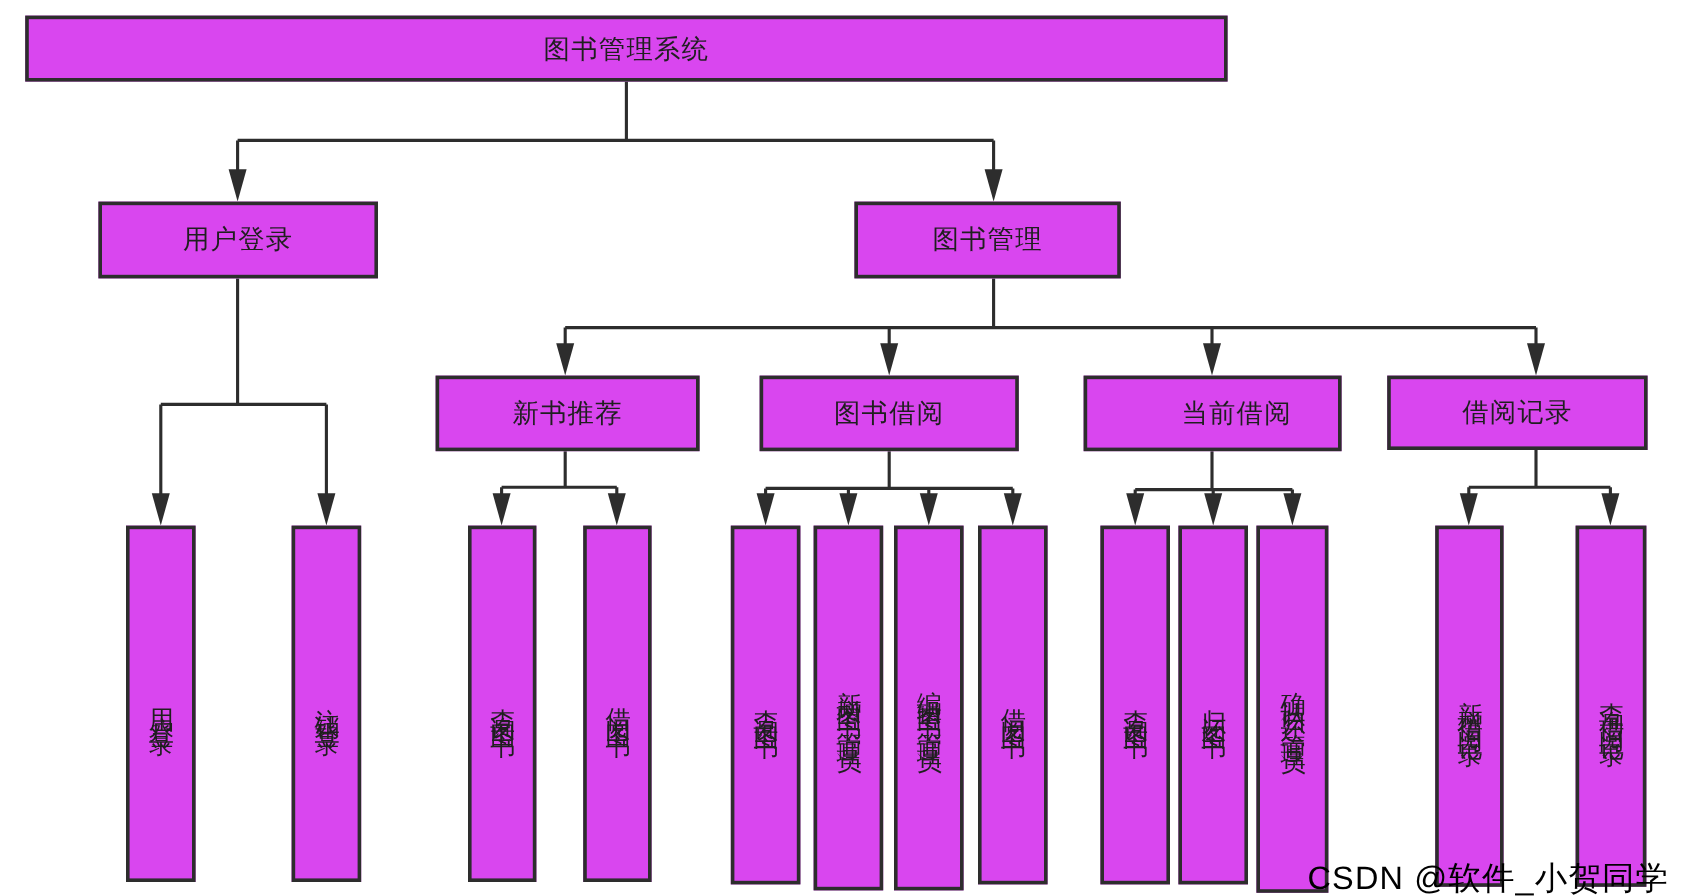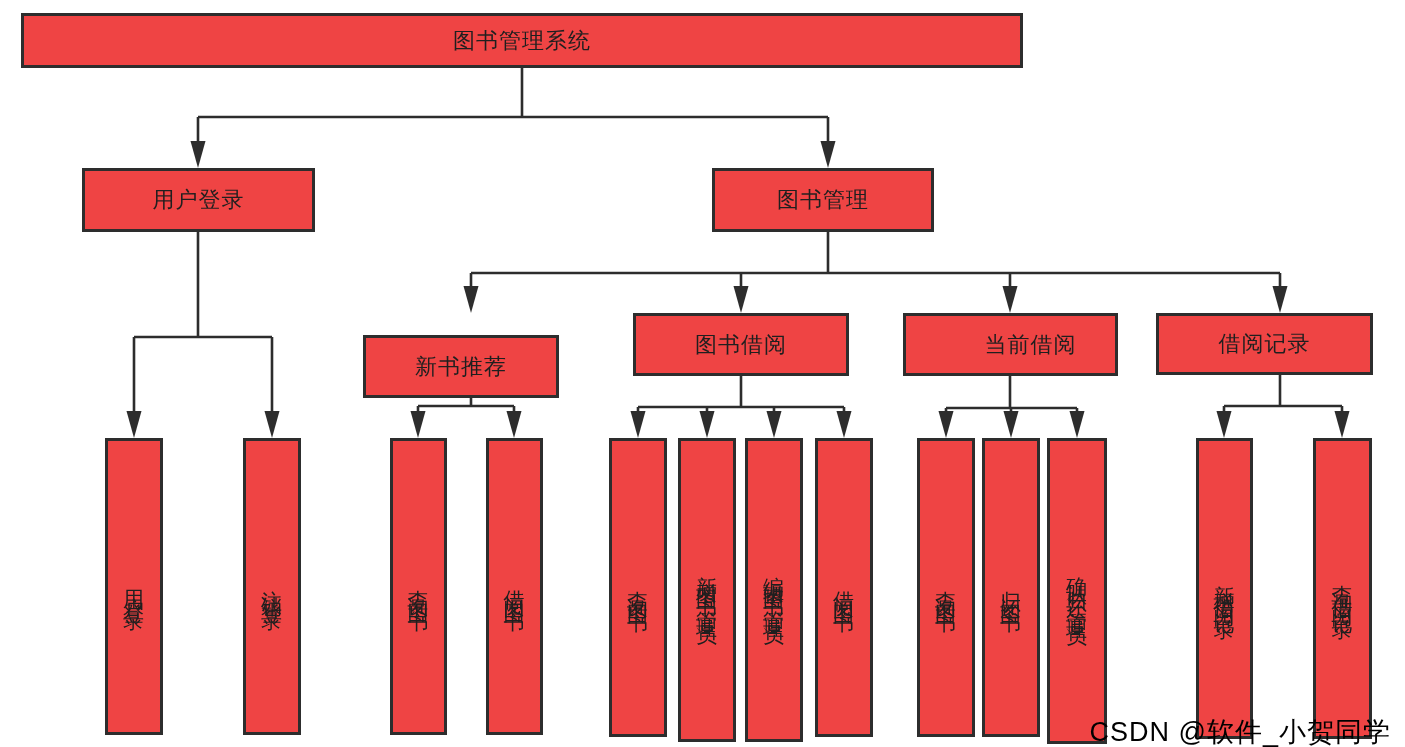--- a/index.html
+++ b/index.html
@@ -4,38 +4,38 @@
 <style>
   html,body{margin:0;padding:0;background:#ffffff;}
   #canvas{
     position:relative;width:1405px;height:747px;background:#ffffff;overflow:hidden;
     font-family:"Liberation Sans","DejaVu Sans",sans-serif;
   }
   #edges{position:absolute;left:0;top:0;width:1405px;height:747px;}
   #edges path{stroke:#2d2d2d;stroke-width:2.6;fill:none;}
   #edges polygon{fill:#2d2d2d;stroke:none;}
   .node{
-    position:absolute;background:#ef4444;border:3px solid #2d2d2d;
+    position:absolute;background:#d946ef;border:3px solid #2d2d2d;
     display:flex;align-items:center;justify-content:center;
     color:#1f1f1f;box-sizing:border-box;text-align:center;
   }
   .node.h{font-size:22px;letter-spacing:1px;white-space:nowrap;}
   .node.v{
     font-size:21px;
     writing-mode:vertical-rl;
     letter-spacing:7px;
     line-height:1;
   }
   
   #n-root{left:21px;top:13px;width:1002px;height:55px;}
   
   #n-user-login{left:82px;top:168px;width:233px;height:64px;}
   #n-book-mgmt{left:712px;top:168px;width:222px;height:64px;}
   
-  #n-new-book-rec{left:363px;top:313px;width:196px;height:63px;margin-top:22px;}
+  #n-new-book-rec{left:363px;top:313px;width:220px;height:63px;}
   #n-book-borrow{left:633px;top:313px;width:216px;height:63px;}
   #n-current-borrow{left:903px;top:313px;width:215px;height:63px;padding-left:40px;}
   #n-borrow-records{left:1156px;top:313px;width:217px;height:62px;}
   
   #n-leaf-a1{left:105px;top:438px;width:58px;height:297px;}
   #n-leaf-a2{left:243px;top:438px;width:58px;height:297px;}
   #n-leaf-b1{left:390px;top:438px;width:57px;height:297px;}
   #n-leaf-b2{left:486px;top:438px;width:57px;height:297px;}
   #n-leaf-c1{left:609px;top:438px;width:58px;height:299px;}
   #n-leaf-c2{left:678px;top:438px;width:58px;height:304px;}

